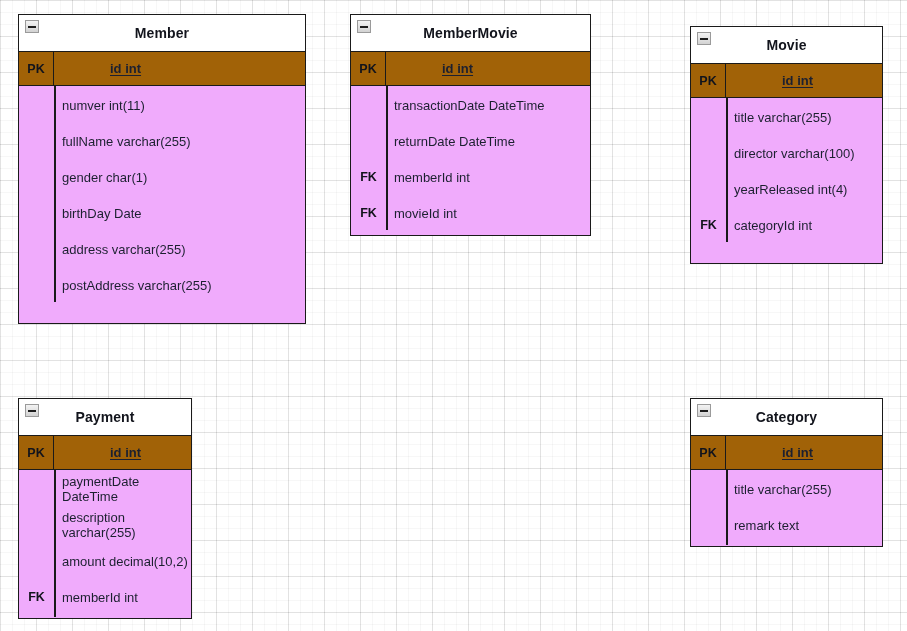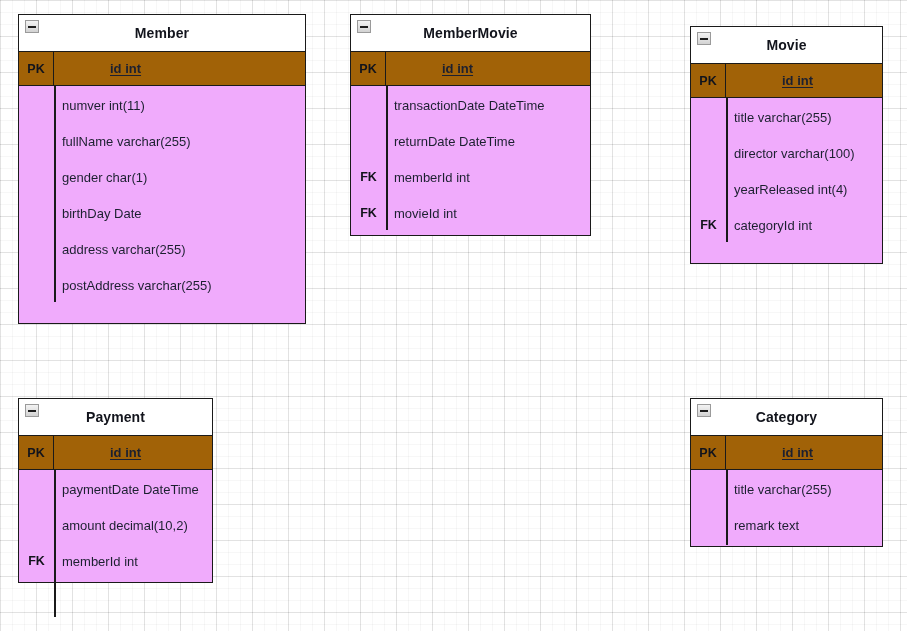--- a/index.html
+++ b/index.html
@@ -255,41 +255,45 @@
       <div class="key-cell"></div>
       <div class="field-cell">yearReleased int(4)</div>
     </div>
     <div class="attr-row">
       <div class="key-cell">FK</div>
       <div class="field-cell">categoryId int</div>
     </div>
   </div>
 </div>
 
-<div class="entity" style="left:18px; top:398px; width:195px;">
+<div class="entity" style="left:18px; top:398px; width:174px;">
   <div class="entity-header">
     <div class="collapse-icon">
       <span class="minus"></span>
     </div>
     <div class="entity-title">Payment</div>
   </div>
   <div class="pk-row">
     <div class="key-cell">PK</div>
     <div class="field-cell">
         <span>id int</span>
       </div>
   </div>
   <div class="entity-body" style="padding-bottom:3px;">
     <div class="divider" style="height:147px;"></div>
     <div class="attr-row">
       <div class="key-cell"></div>
       <div class="field-cell">paymentDate DateTime</div>
     </div>
     <div class="attr-row">
       <div class="key-cell"></div>
+      <div class="field-cell">description varchar(255)</div>
+    </div>
+    <div class="attr-row">
+      <div class="key-cell"></div>
       <div class="field-cell">amount decimal(10,2)</div>
     </div>
     <div class="attr-row">
       <div class="key-cell">FK</div>
       <div class="field-cell">memberId int</div>
     </div>
   </div>
 </div>
 
 <div class="entity" style="left:690px; top:398px; width:193px;">

